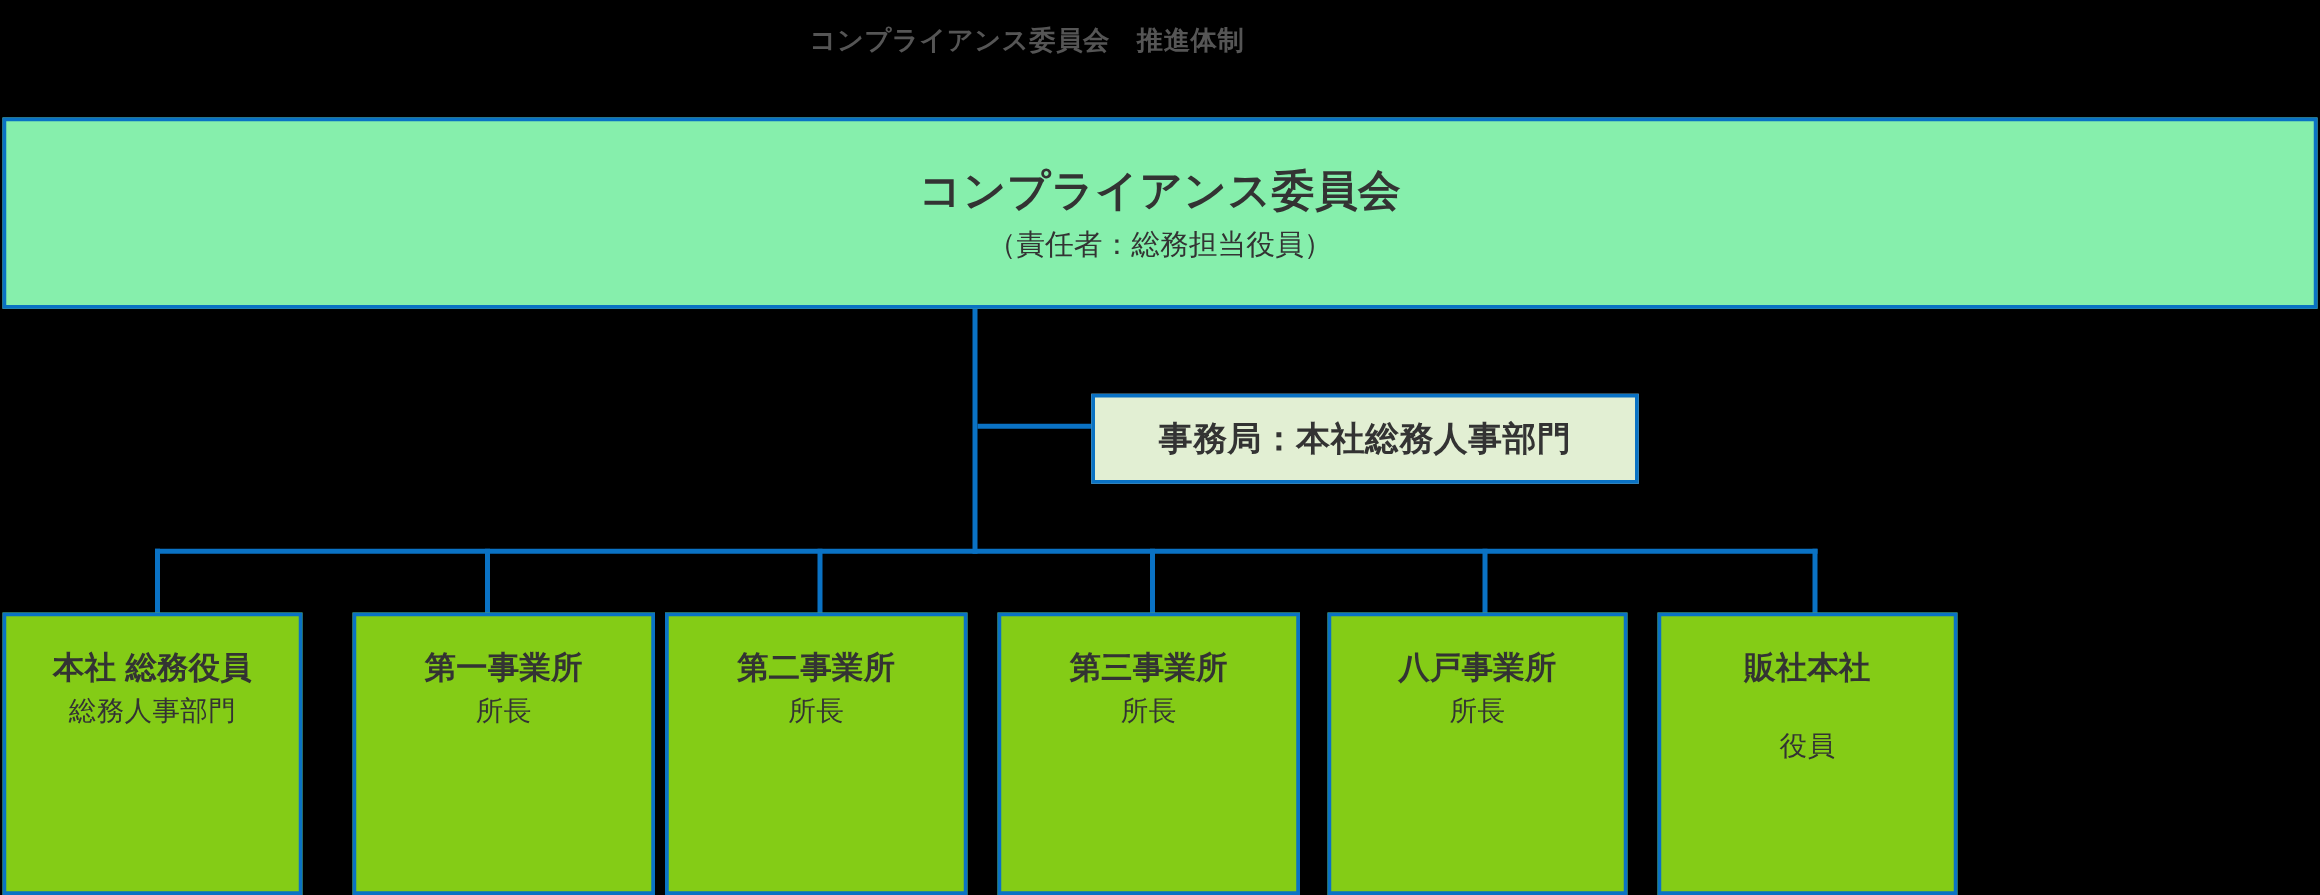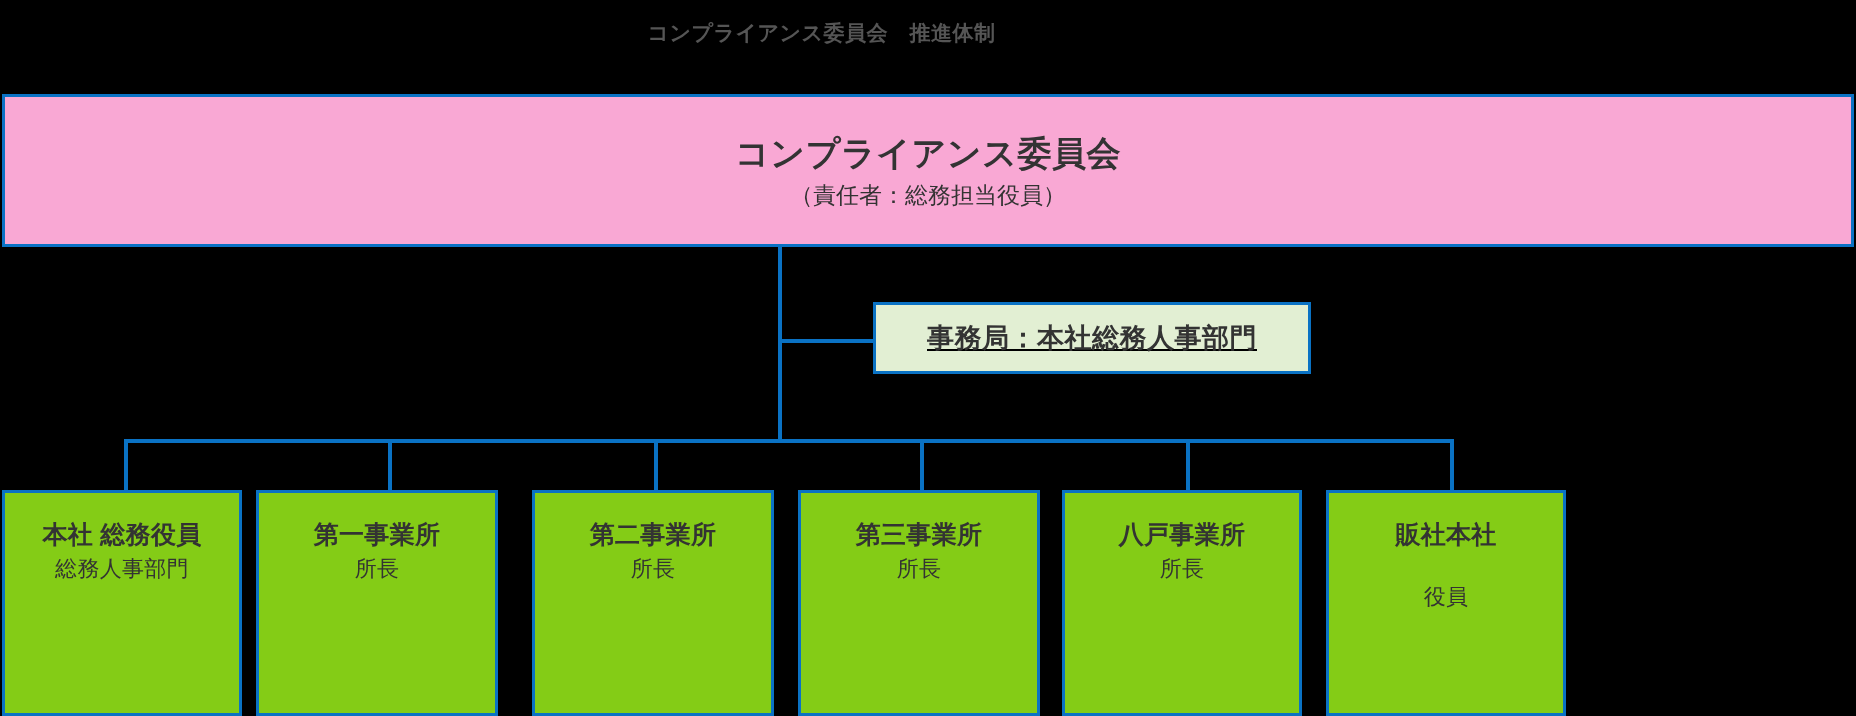--- a/index.html
+++ b/index.html
@@ -42,46 +42,45 @@
     justify-content: center;
     text-align: center;
   }
 
   
   #committee-box {
     left: 2px;
     top: 94px;
     width: 1852px;
     height: 153px;
-    background: #f9a8d4;
+    background: #86efac;
   }
   #committee-title {
     font-size: 34px;
     font-weight: bold;
     color: #333333;
     line-height: 44px;
     letter-spacing: 0.5px;
   }
   #committee-subtitle {
     font-size: 23px;
     font-weight: normal;
     color: #333333;
     line-height: 32px;
     margin-top: 4px;
     letter-spacing: 0px;
   }
 
   
   #secretariat-box {
     left: 873px;
-    top: 302px;
+    top: 315px;
     width: 438px;
     height: 72px;
     background: #e2efd3;
-    text-decoration: underline;
   }
   #secretariat-label {
     font-size: 27px;
     font-weight: bold;
     color: #333333;
     line-height: 34px;
     letter-spacing: 0.5px;
   }
 
   
@@ -152,21 +151,21 @@
 
 <div class="node" id="secretariat-box">
   <div id="secretariat-label">事務局：本社総務人事部門</div>
 </div>
 
 <div class="node dept-box" style="left:2px;   width:240px;">
   <div class="dept-title">本社 総務役員</div>
   <div class="dept-sub">総務人事部門</div>
 </div>
 
-<div class="node dept-box" style="left:256px; width:242px;">
+<div class="node dept-box" style="left:282px; width:242px;">
   <div class="dept-title">第一事業所</div>
   <div class="dept-sub">所長</div>
 </div>
 
 <div class="node dept-box" style="left:532px; width:242px;">
   <div class="dept-title">第二事業所</div>
   <div class="dept-sub">所長</div>
 </div>
 
 <div class="node dept-box" style="left:798px; width:242px;text-align:right;">

